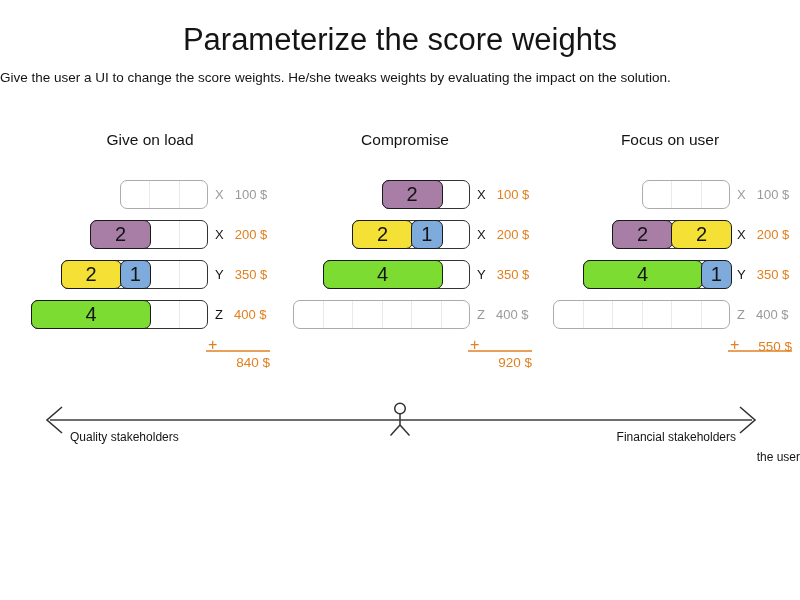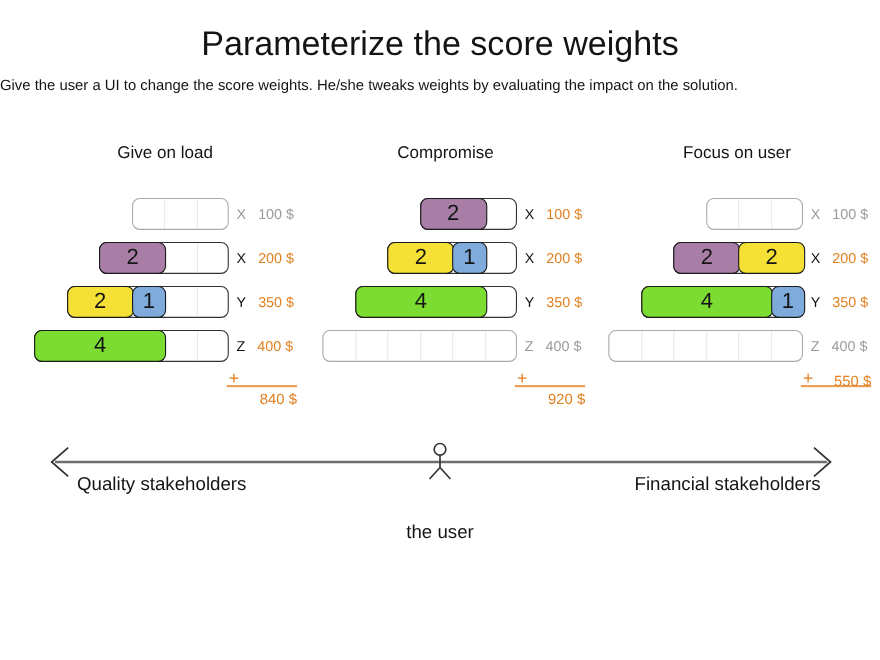--- a/index.html
+++ b/index.html
@@ -28,21 +28,21 @@
   .row-label { position:absolute; height:29px; line-height:29px; font-size:13px;
     color:#141414; white-space:nowrap; }
   .row-label .rprice { color:#e08020; margin-left:11px; }
   .row-label.inactive .rname, .row-label.inactive .rprice { color:#9a9a9a; }
 
   .plus { position:absolute; font-size:16px; color:#e08020; }
   .total-line { position:absolute; width:64px; height:2px; background:#eaa05a; }
   .total-value { position:absolute; width:64px; text-align:right; font-size:13.5px;
     color:#e08020; padding-top:2px; }
 
-  .axis-label { position:absolute; font-size:17px; color:#141414; white-space:nowrap; }
+  .axis-label { position:absolute; font-size:12px; color:#141414; white-space:nowrap; }
   .axis-label.center { left:0; width:800px; text-align:center; }
   #axis-svg { position:absolute; left:0; top:395px; }
 </style>
 </head>
 <body>
 
 <div id="stage">
 
   <div class="title">Parameterize the score weights</div>
   <div class="subtitle">Give the user a UI to change the score weights. He/she tweaks weights by evaluating the impact on the solution.</div>
@@ -149,16 +149,16 @@
     <path d="M740,12 L755,25 L740,38" fill="none" stroke="#333" stroke-width="1.6"></path>
     <g stroke="#333" stroke-width="1.5" fill="none">
       <circle cx="400" cy="13.5" r="5.3" fill="#ffffff"></circle>
       <line x1="400" y1="19" x2="400" y2="30"></line>
       <line x1="400" y1="30" x2="390.5" y2="40.5"></line>
       <line x1="400" y1="30" x2="409.5" y2="40.5"></line>
     </g>
   </svg>
 
   <div class="axis-label" style="left:70px; top:430px;">Quality stakeholders</div>
-  <div class="axis-label" style="right:54px; top:430px;">Financial stakeholders</div>
-  <div class="axis-label center" style="top:474px;">the user</div>
+  <div class="axis-label" style="right:64px; top:430px;">Financial stakeholders</div>
+  <div class="axis-label center" style="top:450px;text-align:right;">the user</div>
 
 </div>
 
 </body></html>

